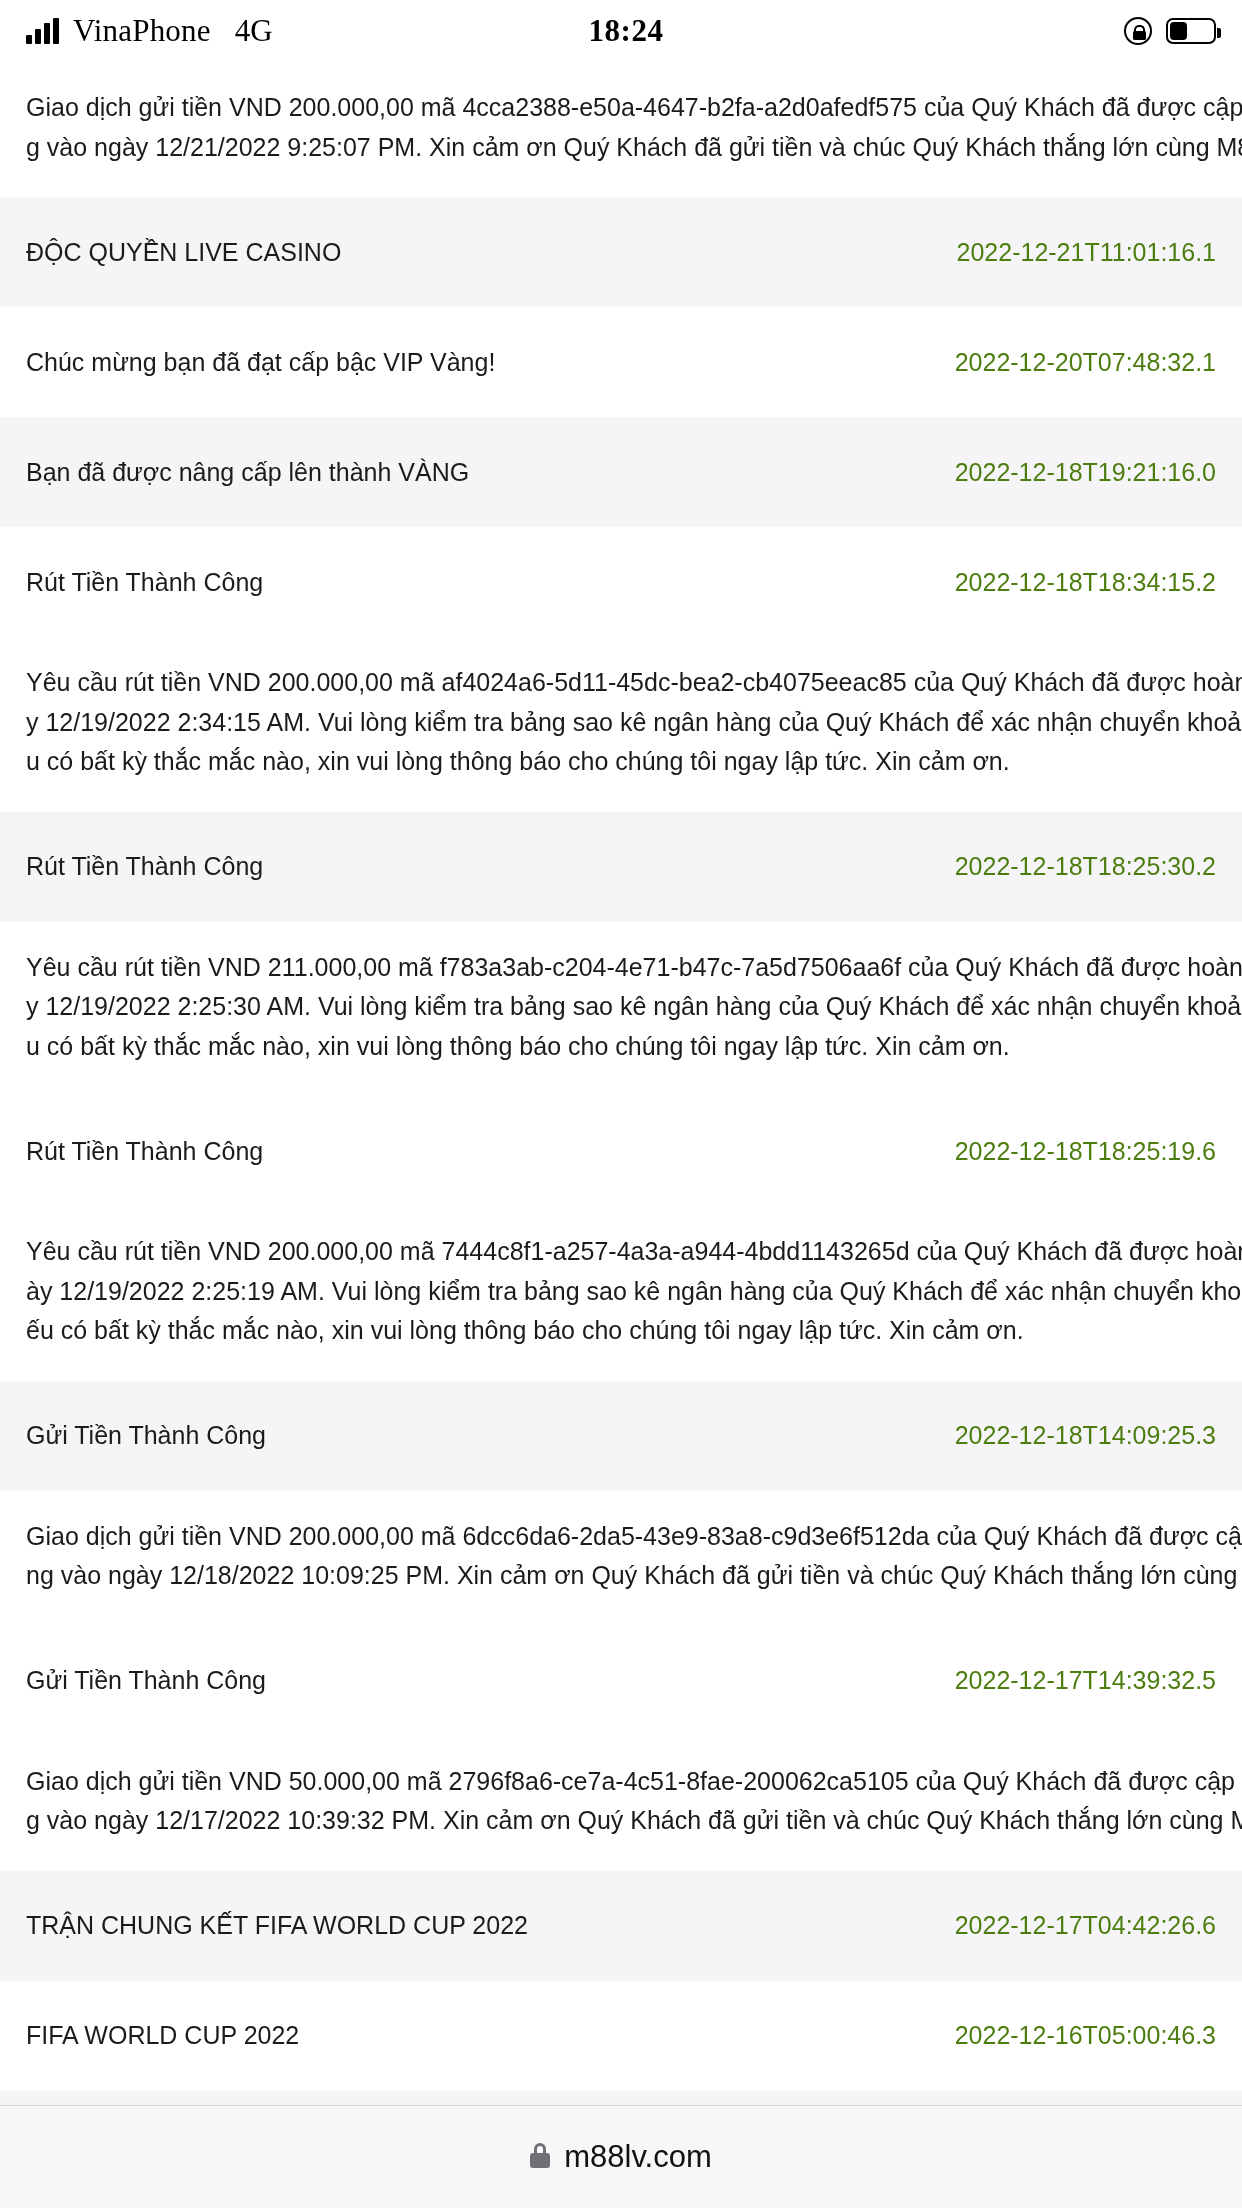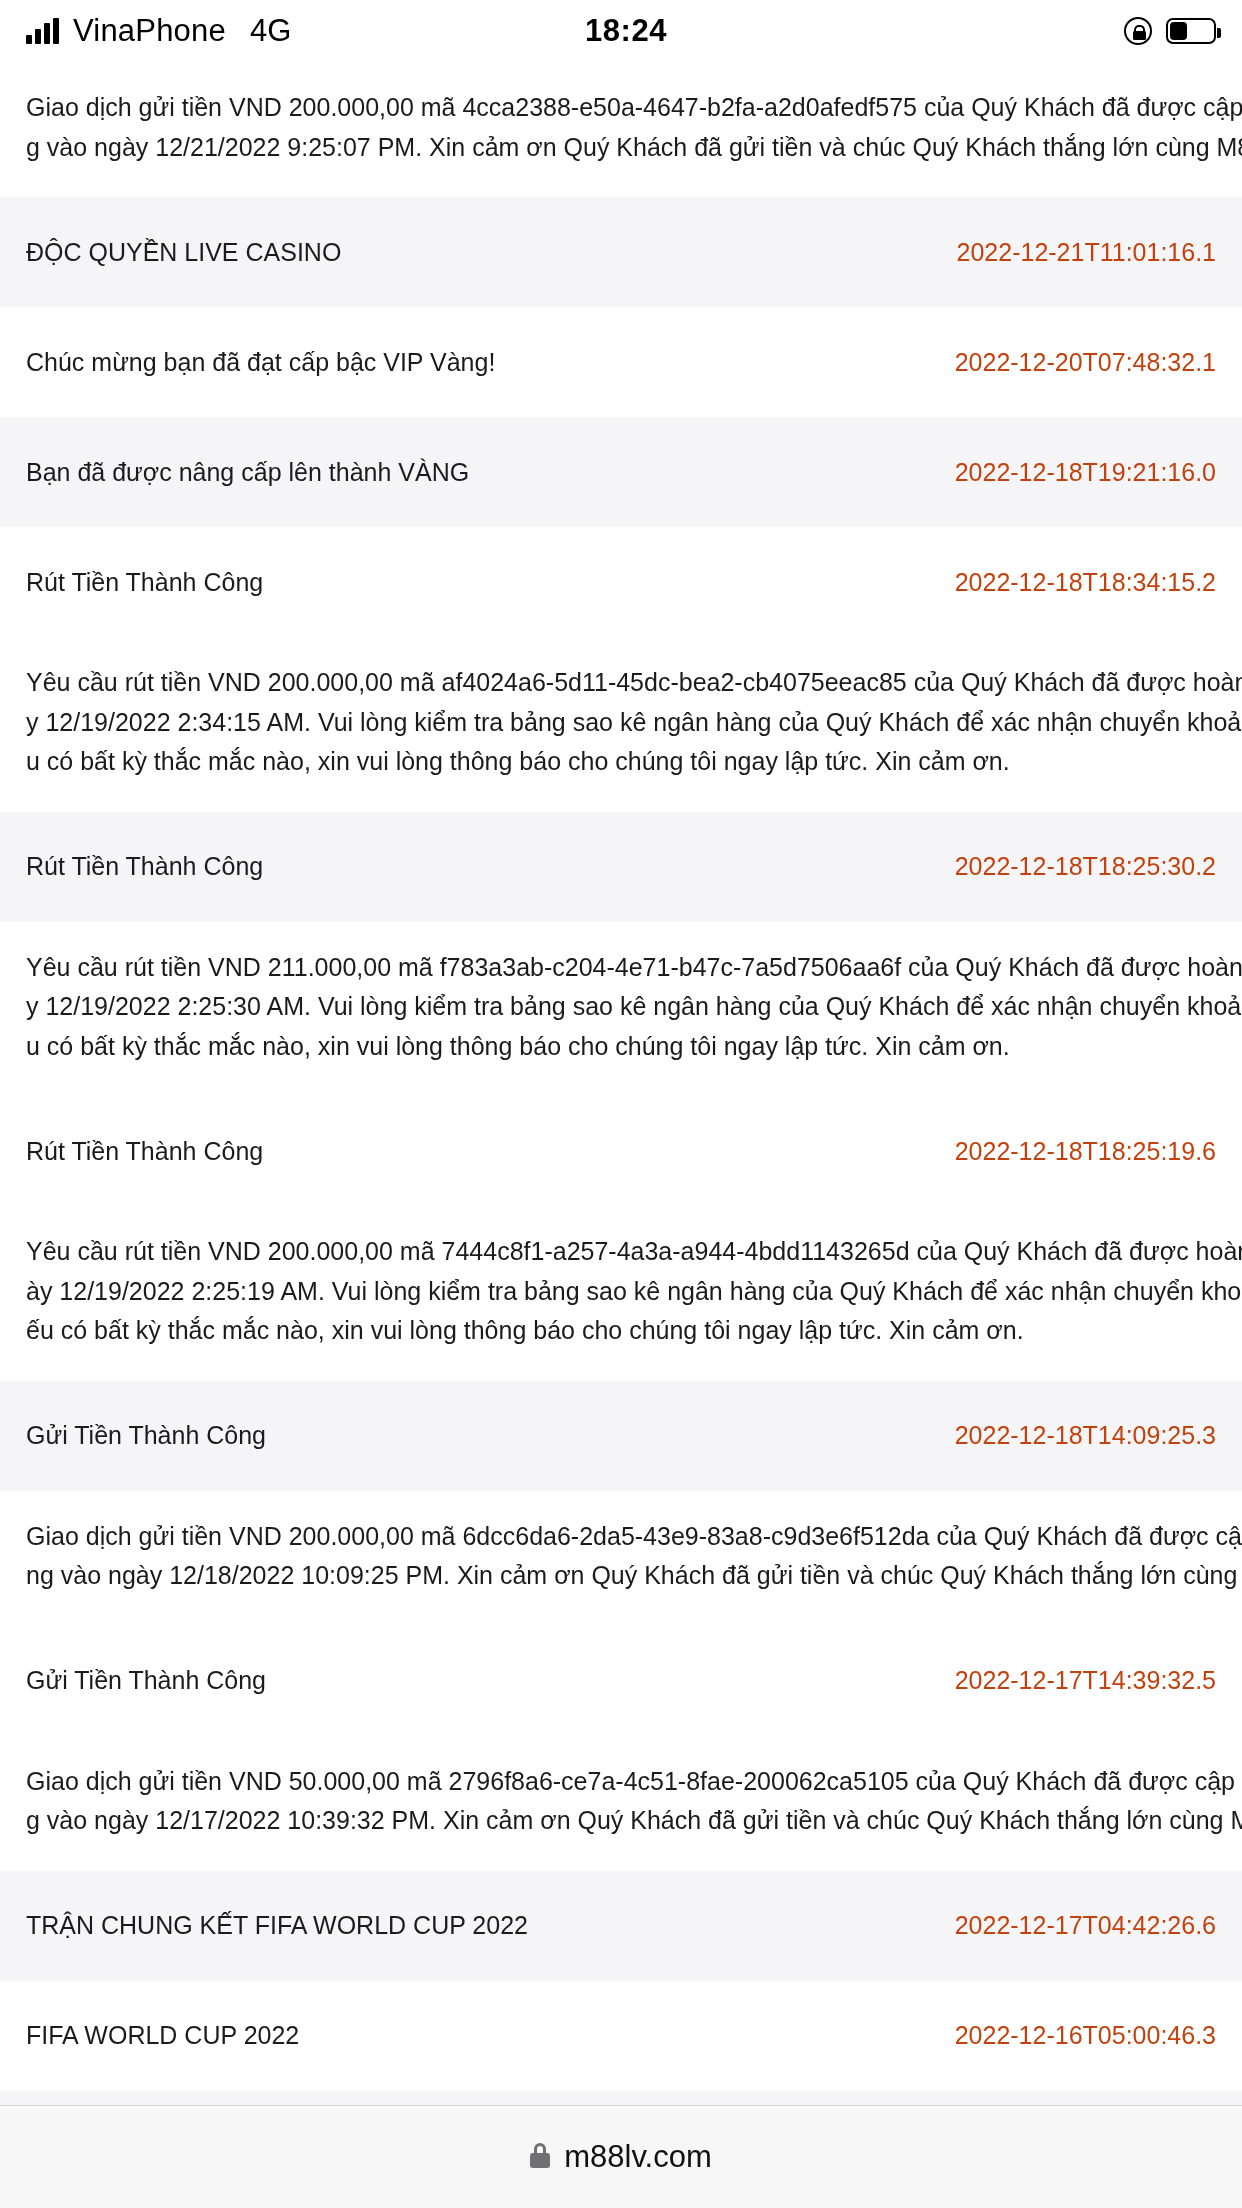--- a/index.html
+++ b/index.html
@@ -18,20 +18,21 @@
 
   
   .statusbar {
     height: 62px;
     background: #ffffff;
     display: flex;
     align-items: center;
     padding: 0 26px;
     box-sizing: border-box;
     position: relative;
+    font-family: Liberation Serif, serif;
   }
   .sb-left {
     display: flex;
     align-items: center;
     gap: 14px;
   }
   .signal {
     display: flex;
     align-items: flex-end;
     gap: 3px;
@@ -154,21 +155,21 @@
     color: #1b1b1b;
     background: #ffffff;
     white-space: nowrap;
     gap: 10px;
   }
   .row.alt { background: #f5f5f7; }
   .row .title { flex: 0 1 auto; overflow: hidden; }
   .row .date {
     flex: 0 0 auto;
     margin-left: 20px;
-    color: #c2410c;
+    color: #4d7c0f;
   }
 
   
   .browserbar {
     position: absolute;
     left: 0; right: 0; bottom: 0;
     height: 103px;
     background: #f7f7f8;
     border-top: 1px solid #d5d5da;
     display: flex;

